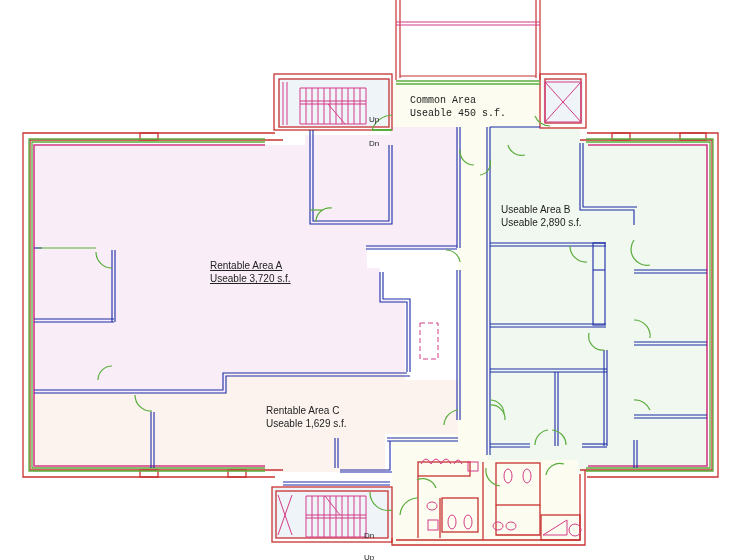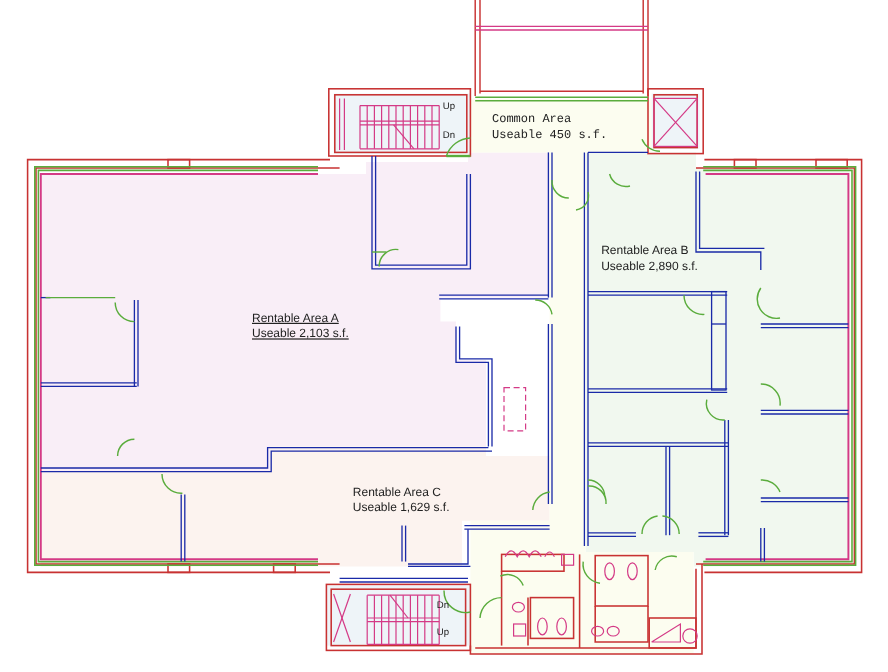--- a/index.html
+++ b/index.html
@@ -1,19 +1,19 @@
 <!DOCTYPE html>
 <html><head>
 <meta charset="utf-8">
 <style>
   html, body { margin: 0; padding: 0; background: #ffffff; }
   body { width: 740px; height: 560px; overflow: hidden; position: relative; font-family: "Liberation Sans", "DejaVu Sans", sans-serif; }
   #plan { position: absolute; left: 0; top: 0; width: 740px; height: 560px; }
   .label { position: absolute; font-size: 10px; line-height: 13px; color: #222; white-space: nowrap; font-family: "Liberation Sans", "DejaVu Sans", sans-serif; }
-  .stairlbl { position: absolute; font-size: 8px; color: #222; font-family: "Liberation Sans", "DejaVu Sans", sans-serif; }
+  .stairlbl { position: absolute; font-size: 8px; color: #222; font-family: "Liberation Sans", "DejaVu Sans", sans-serif; margin-top: 31px; }
 </style>
 </head>
 <body>
 
 <svg id="plan" viewBox="0 0 740 560" xmlns="http://www.w3.org/2000/svg">
 
   <g>
 
     <polygon fill="#f9eef7" points="34,145 305,145 305,135 390,135 390,127 458,127 458,248 367,248 367,268 380,268 380,300 405,300 405,372 225,372 225,393 34,393"></polygon>
 
@@ -255,27 +255,27 @@
 
   <rect x="420" y="323" width="18" height="36" fill="none" stroke="#d43a86" stroke-width="1" stroke-dasharray="5,3"></rect>
 </svg>
 
 <div class="label" style="left:410px; top:94px;font-family:Liberation Mono, monospace;">
   <div>Common Area</div>
   <div>Useable 450 s.f.</div>
 </div>
 <div class="label" style="left:210px; top:259px;text-decoration:underline;">
   <div>Rentable Area A</div>
-  <div>Useable 2,103 s.f.</div>
+  <div>Useable 3,720 s.f.</div>
 </div>
 <div class="label" style="left:501px; top:203px;">
-  <div>Rentable Area B</div>
+  <div>Useable Area B</div>
   <div>Useable 2,890 s.f.</div>
 </div>
-<div class="label" style="left:294px; top:404px;">
+<div class="label" style="left:266px; top:404px;">
   <div>Rentable Area C</div>
   <div>Useable 1,629 s.f.</div>
 </div>
 
 <div class="stairlbl" style="left:369px; top:84px;">Up</div>
 <div class="stairlbl" style="left:369px; top:108px;">Dn</div>
 <div class="stairlbl" style="left:364px; top:500px;">Dn</div>
 <div class="stairlbl" style="left:364px; top:522px;">Up</div>
 
 </body></html>

